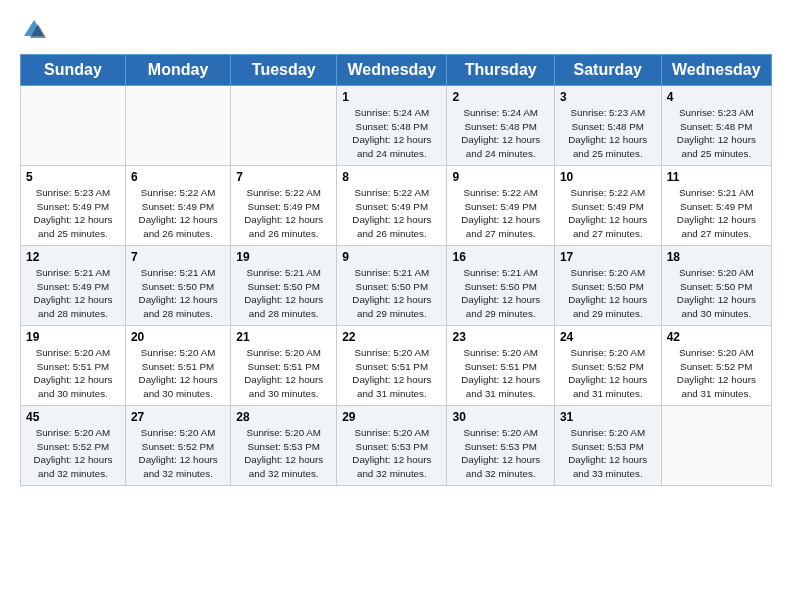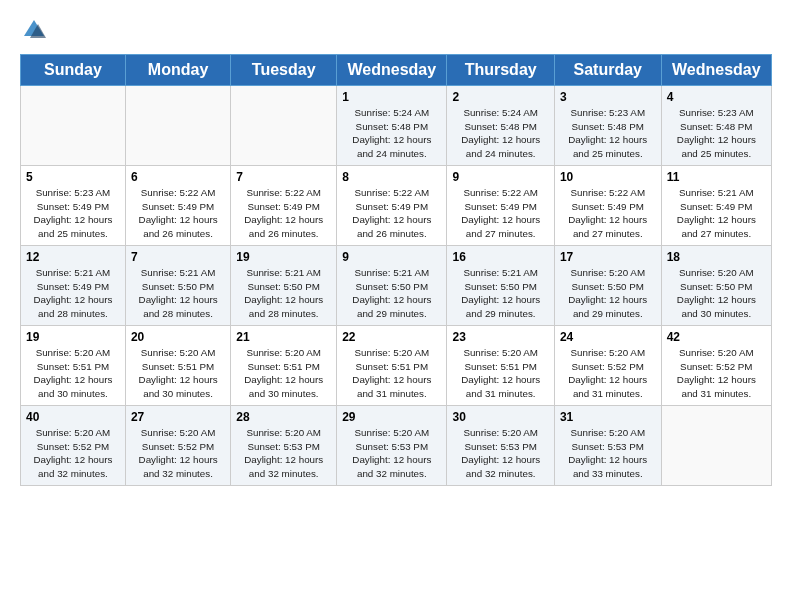--- a/index.html
+++ b/index.html
@@ -230,21 +230,21 @@
           <span class="day-num">24</span>
           <div class="day-info">Sunrise: 5:20 AM<br>Sunset: 5:52 PM<br>Daylight: 12 hours<br>and 31 minutes.</div>
         </td>
         <td>
           <span class="day-num">42</span>
           <div class="day-info">Sunrise: 5:20 AM<br>Sunset: 5:52 PM<br>Daylight: 12 hours<br>and 31 minutes.</div>
         </td>
       </tr>
       <tr class="alt-row">
         <td>
-          <span class="day-num">40</span>
+          <span class="day-num">45</span>
           <div class="day-info">Sunrise: 5:20 AM<br>Sunset: 5:52 PM<br>Daylight: 12 hours<br>and 32 minutes.</div>
         </td>
         <td>
           <span class="day-num">27</span>
           <div class="day-info">Sunrise: 5:20 AM<br>Sunset: 5:52 PM<br>Daylight: 12 hours<br>and 32 minutes.</div>
         </td>
         <td>
           <span class="day-num">28</span>
           <div class="day-info">Sunrise: 5:20 AM<br>Sunset: 5:53 PM<br>Daylight: 12 hours<br>and 32 minutes.</div>
         </td>

